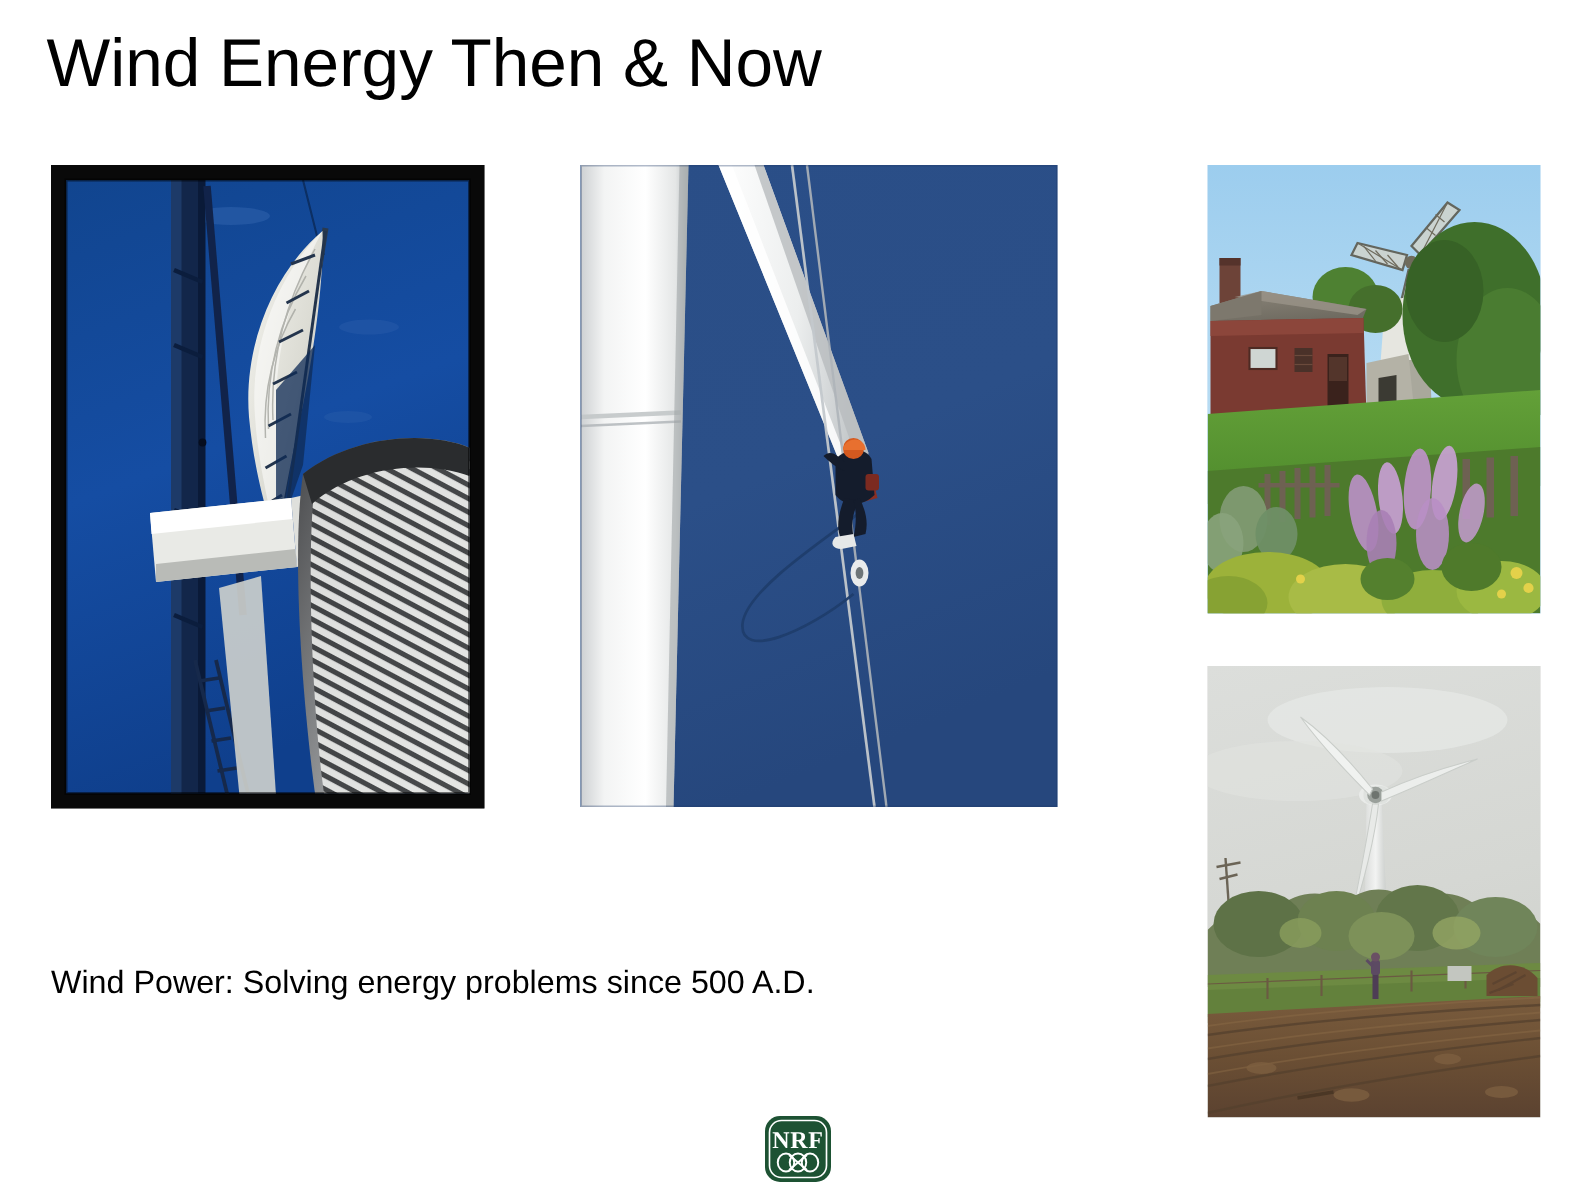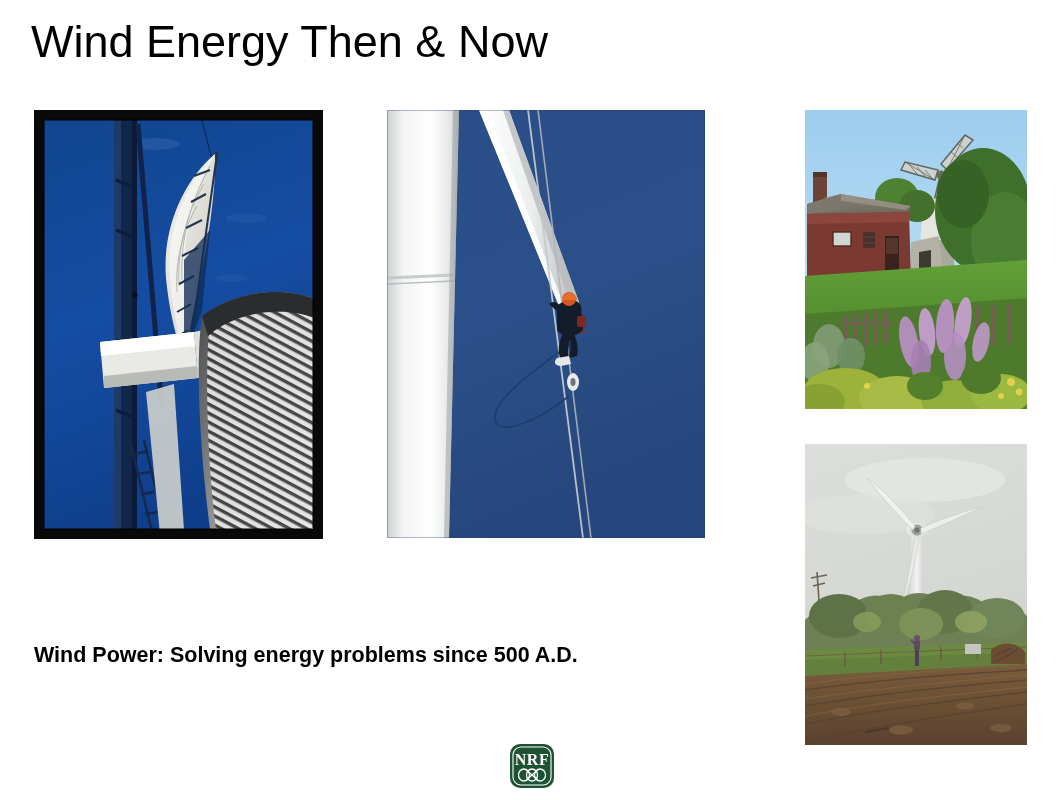--- a/index.html
+++ b/index.html
@@ -34,21 +34,21 @@
     white-space: nowrap;
     color: #000000;
   }
 
   
   #slide-caption {
     position: absolute;
     left: 34px;
     top: 641px;
     font-size: 21.5px;
-    font-weight: 700;
+    font-weight: 400;
     line-height: 28px;
     white-space: nowrap;
     color: #000000;
   }
 
   
   .photo {
     position: absolute;
     overflow: hidden;
   }

